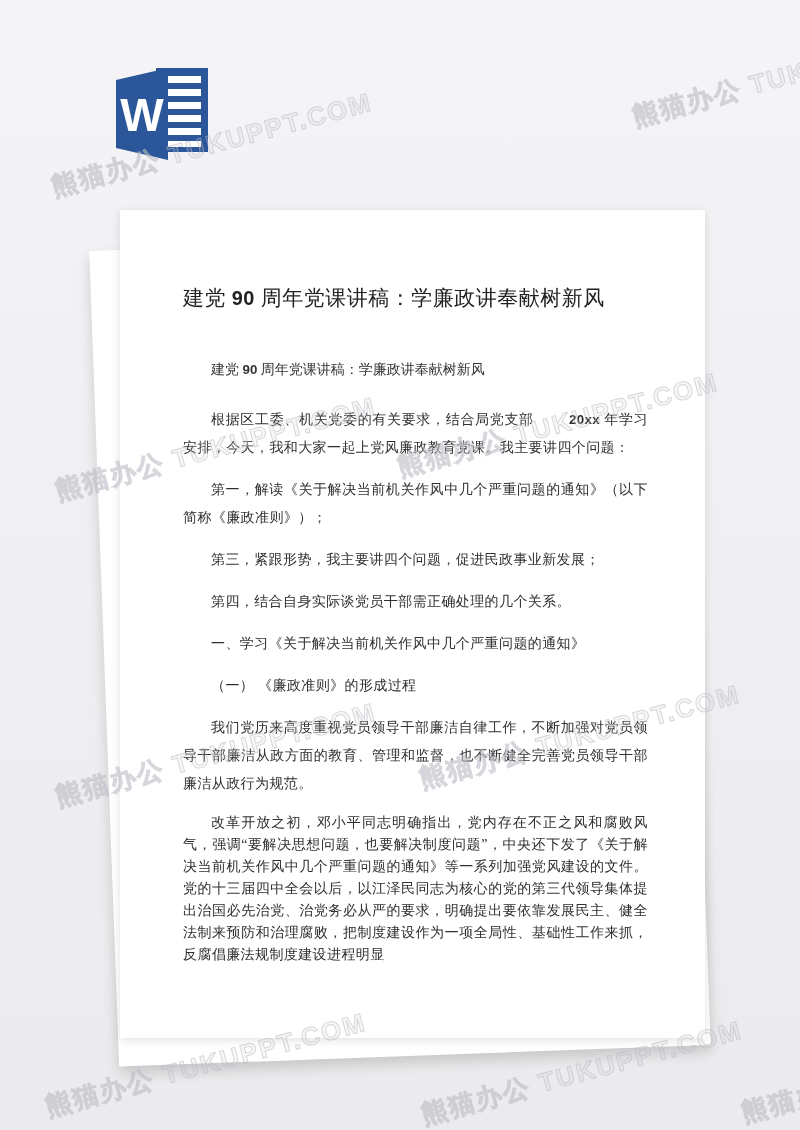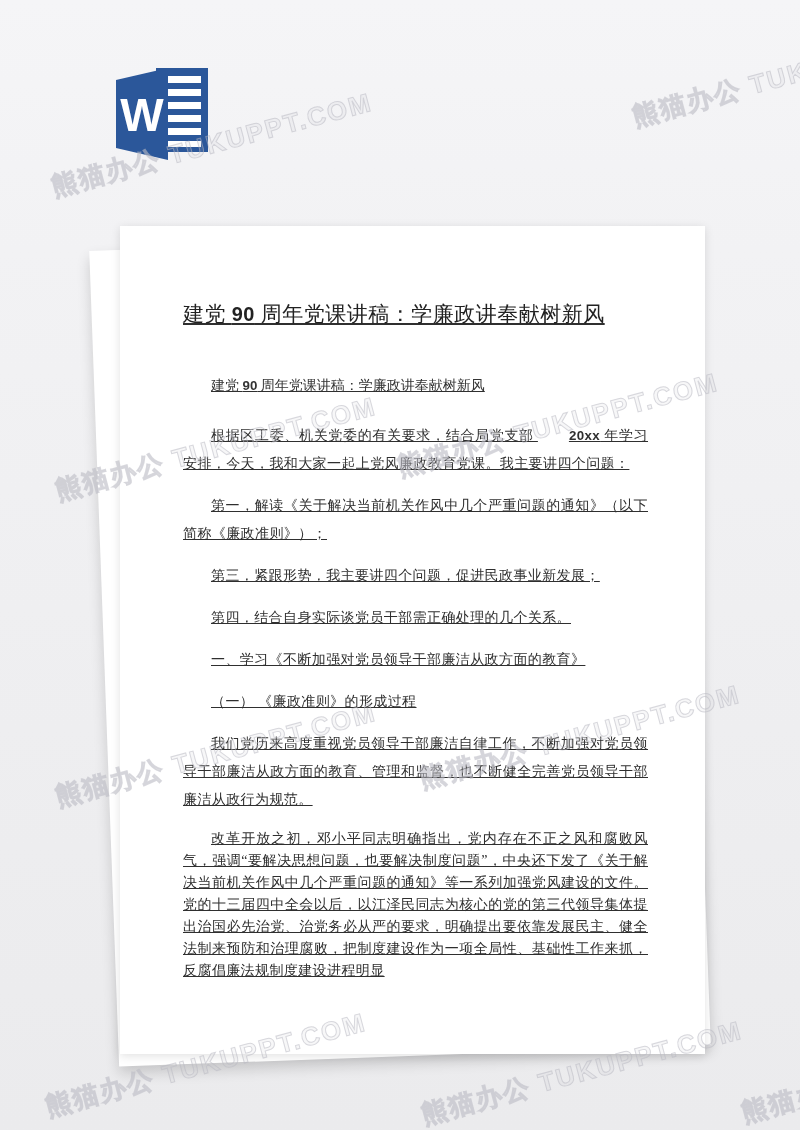--- a/index.html
+++ b/index.html
@@ -24,25 +24,25 @@
 
   
   .page{position:absolute;background:#ffffff;}
   .page-back{
     left:104px;top:240px;width:592px;height:816px;
     transform:rotate(-2.1deg);
     box-shadow:0 7px 14px rgba(0,0,0,0.16);
     z-index:1;
   }
   .page-main{
-    left:120px;top:226px;width:585px;height:828px;
+    left:120px;top:210px;width:585px;height:828px;
     box-sizing:border-box;
     padding:73px 57px 0 63px;
     box-shadow:0 2px 9px rgba(0,0,0,0.12);
-    z-index:2;overflow:hidden;text-decoration:underline;
+    z-index:2;overflow:hidden;
   }
 
   
   .doc{font-family:"Liberation Serif","DejaVu Serif",serif;color:#2f2f2f;}
   .doc-title{
     margin:0 0 46px 0;
     font-size:21px;line-height:30px;font-weight:400;color:#222;
     letter-spacing:0.5px;white-space:nowrap;
   }
   .doc-title .num,.doc-subtitle .num{font-weight:700;font-family:"Liberation Sans",sans-serif;font-size:0.95em;}
@@ -104,21 +104,21 @@
   <div class="page page-back"></div>
 
   <div class="page page-main doc">
     <h1 class="doc-title"><span>建党 </span><span class="num">90</span><span> 周年党课讲稿：学廉政讲奉献树新风</span></h1>
     <p class="doc-subtitle"><span>建党 </span><span class="num">90</span><span> 周年党课讲稿：学廉政讲奉献树新风</span></p>
     <div id="doc-body">
         <p class="doc-p"><span>根据区工委、机关党委的有关要求，结合局党支部 </span><span class="b">20xx</span><span> 年学习安排，今天，我和大家一起上党风廉政教育党课。我主要讲四个问题：</span></p>
         <p class="doc-p"><span>第一，解读《关于解决当前机关作风中几个严重问题的通知》（以下简称《廉政准则》）；</span></p>
         <p class="doc-p"><span>第三，紧跟形势，我主要讲四个问题，促进民政事业新发展；</span></p>
         <p class="doc-p"><span>第四，结合自身实际谈党员干部需正确处理的几个关系。</span></p>
-        <p class="doc-p"><span>一、学习《不断加强对党员领导干部廉洁从政方面的教育》</span></p>
+        <p class="doc-p"><span>一、学习《关于解决当前机关作风中几个严重问题的通知》</span></p>
         <p class="doc-p"><span>（一） 《廉政准则》的形成过程</span></p>
         <p class="doc-p"><span>我们党历来高度重视党员领导干部廉洁自律工作，不断加强对党员领导干部廉洁从政方面的教育、管理和监督，也不断健全完善党员领导干部廉洁从政行为规范。</span></p>
         <p class="doc-p last"><span>改革开放之初，邓小平同志明确指出，党内存在不正之风和腐败风气，强调“要解决思想问题，也要解决制度问题”，中央还下发了《关于解决当前机关作风中几个严重问题的通知》等一系列加强党风建设的文件。党的十三届四中全会以后，以江泽民同志为核心的党的第三代领导集体提出治国必先治党、治党务必从严的要求，明确提出要依靠发展民主、健全法制来预防和治理腐败，把制度建设作为一项全局性、基础性工作来抓，反腐倡廉法规制度建设进程明显</span></p>
       </div>
   </div>
 
   <div class="wm-layer">
     <span class="wm wm1">熊猫办公 TUKUPPT.COM</span>
     <span class="wm wm2">熊猫办公 TUKUPPT.COM</span>
     <span class="wm wm3">熊猫办公 TUKUPPT.COM</span>

